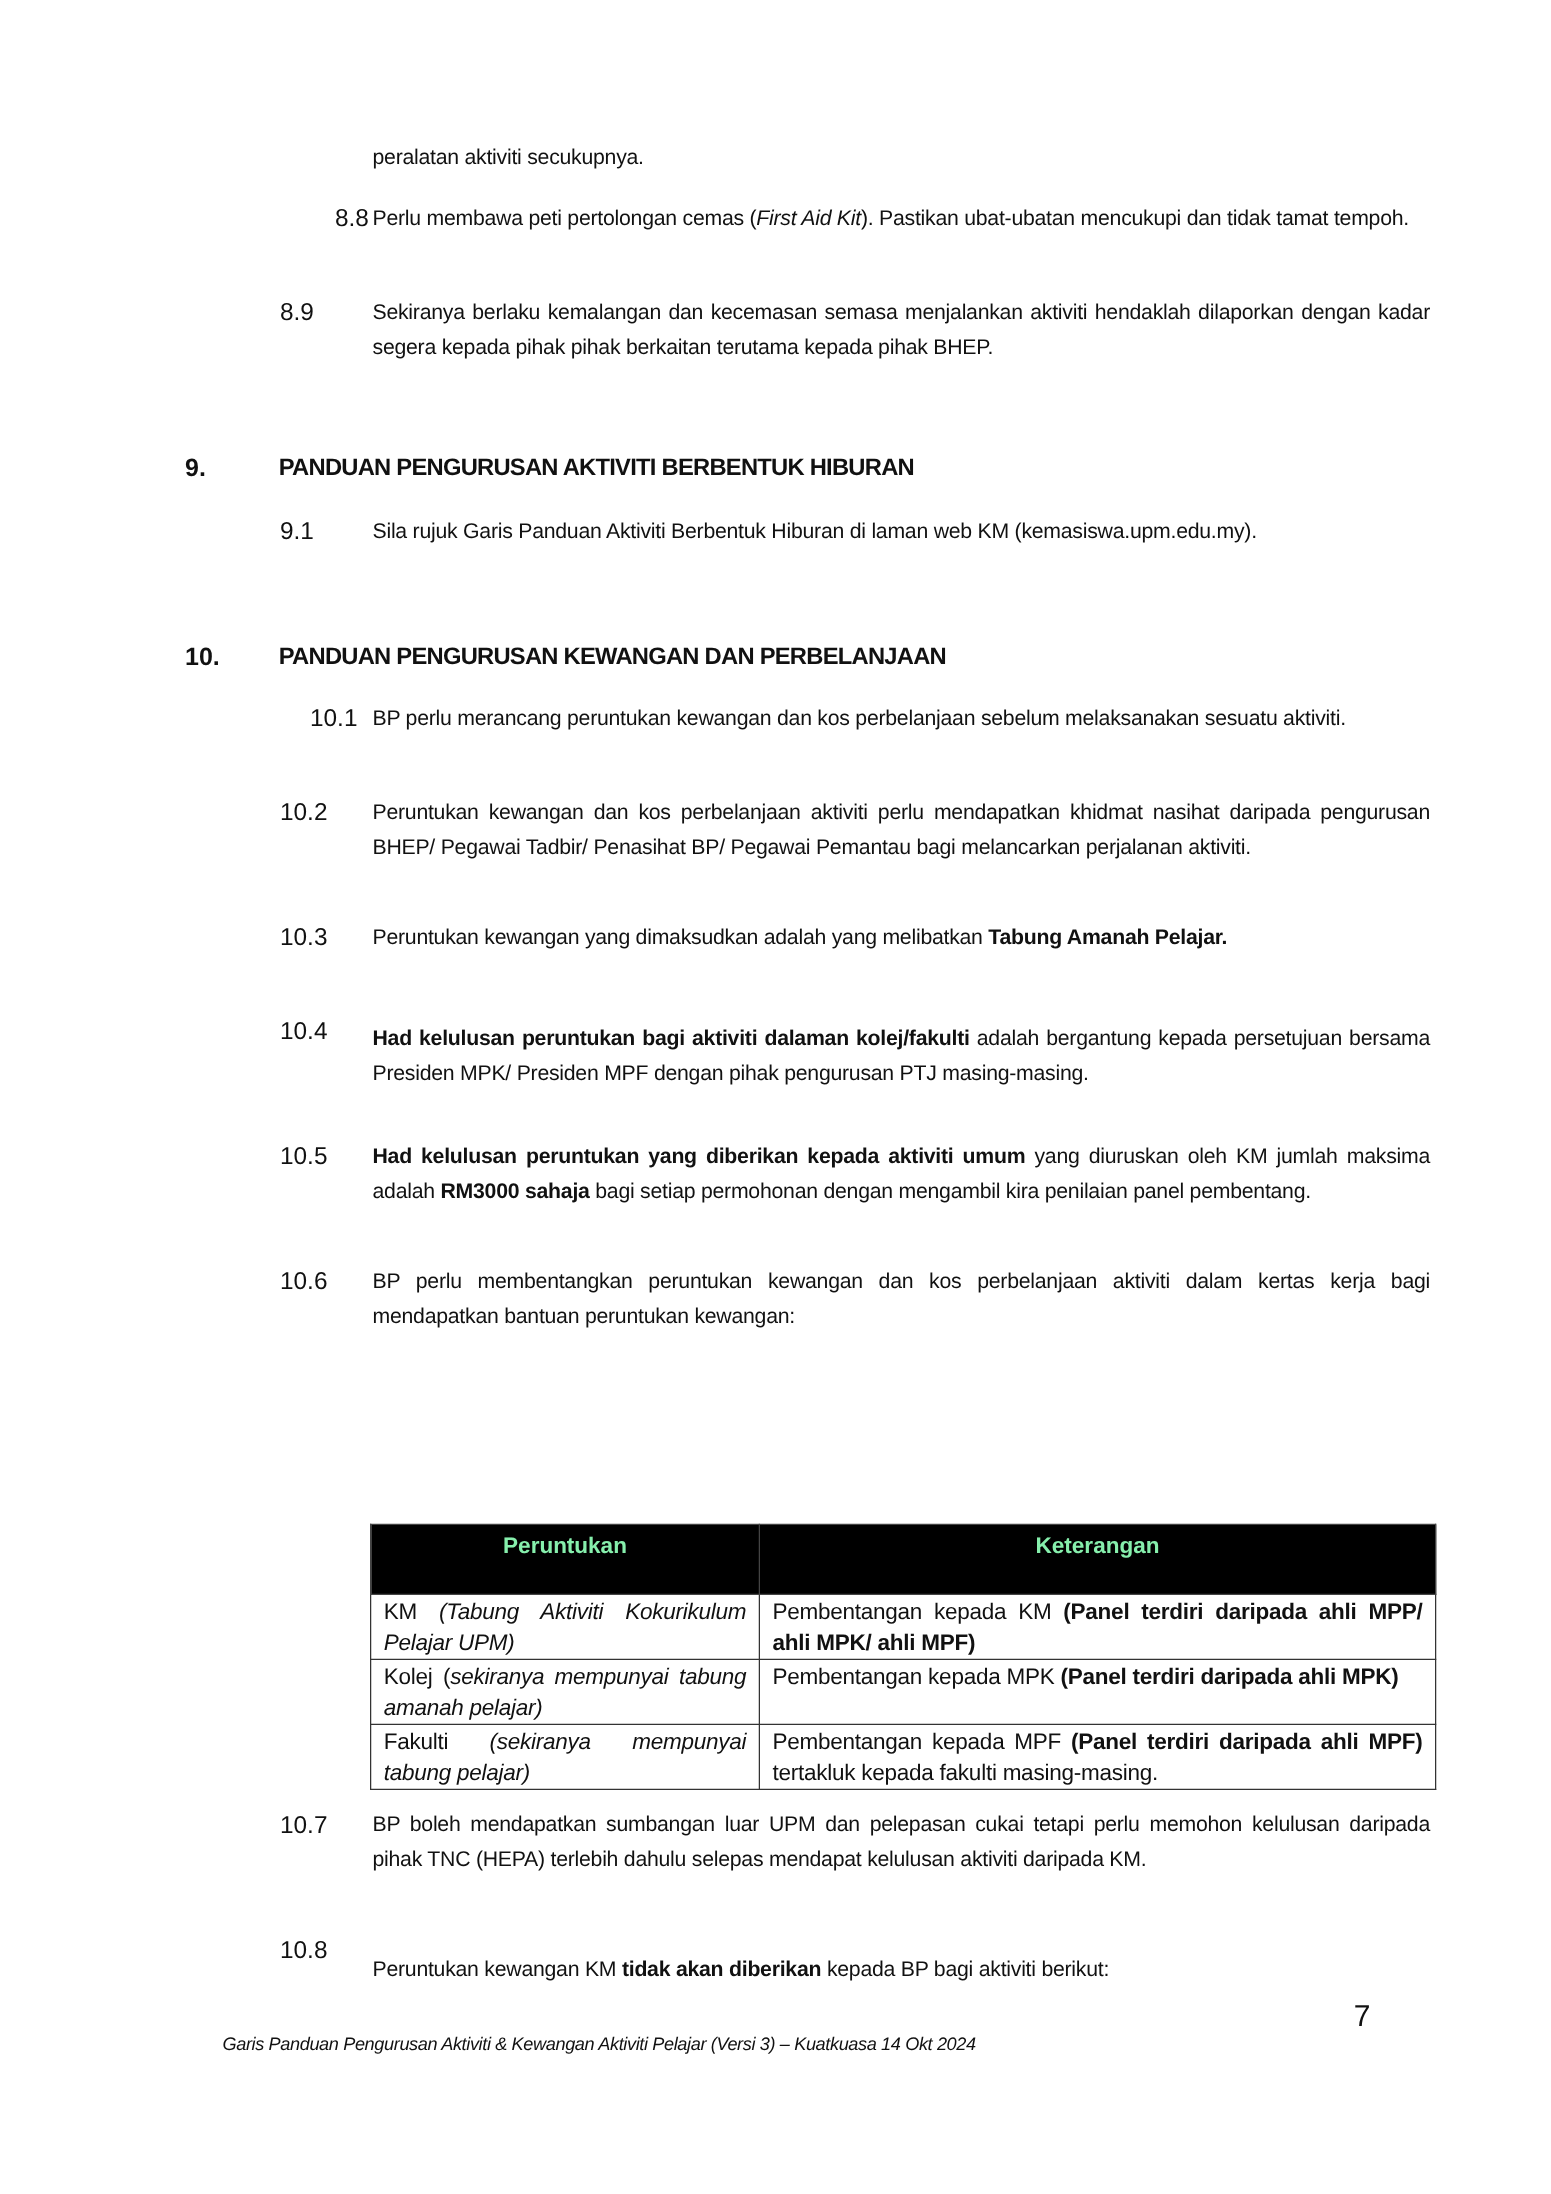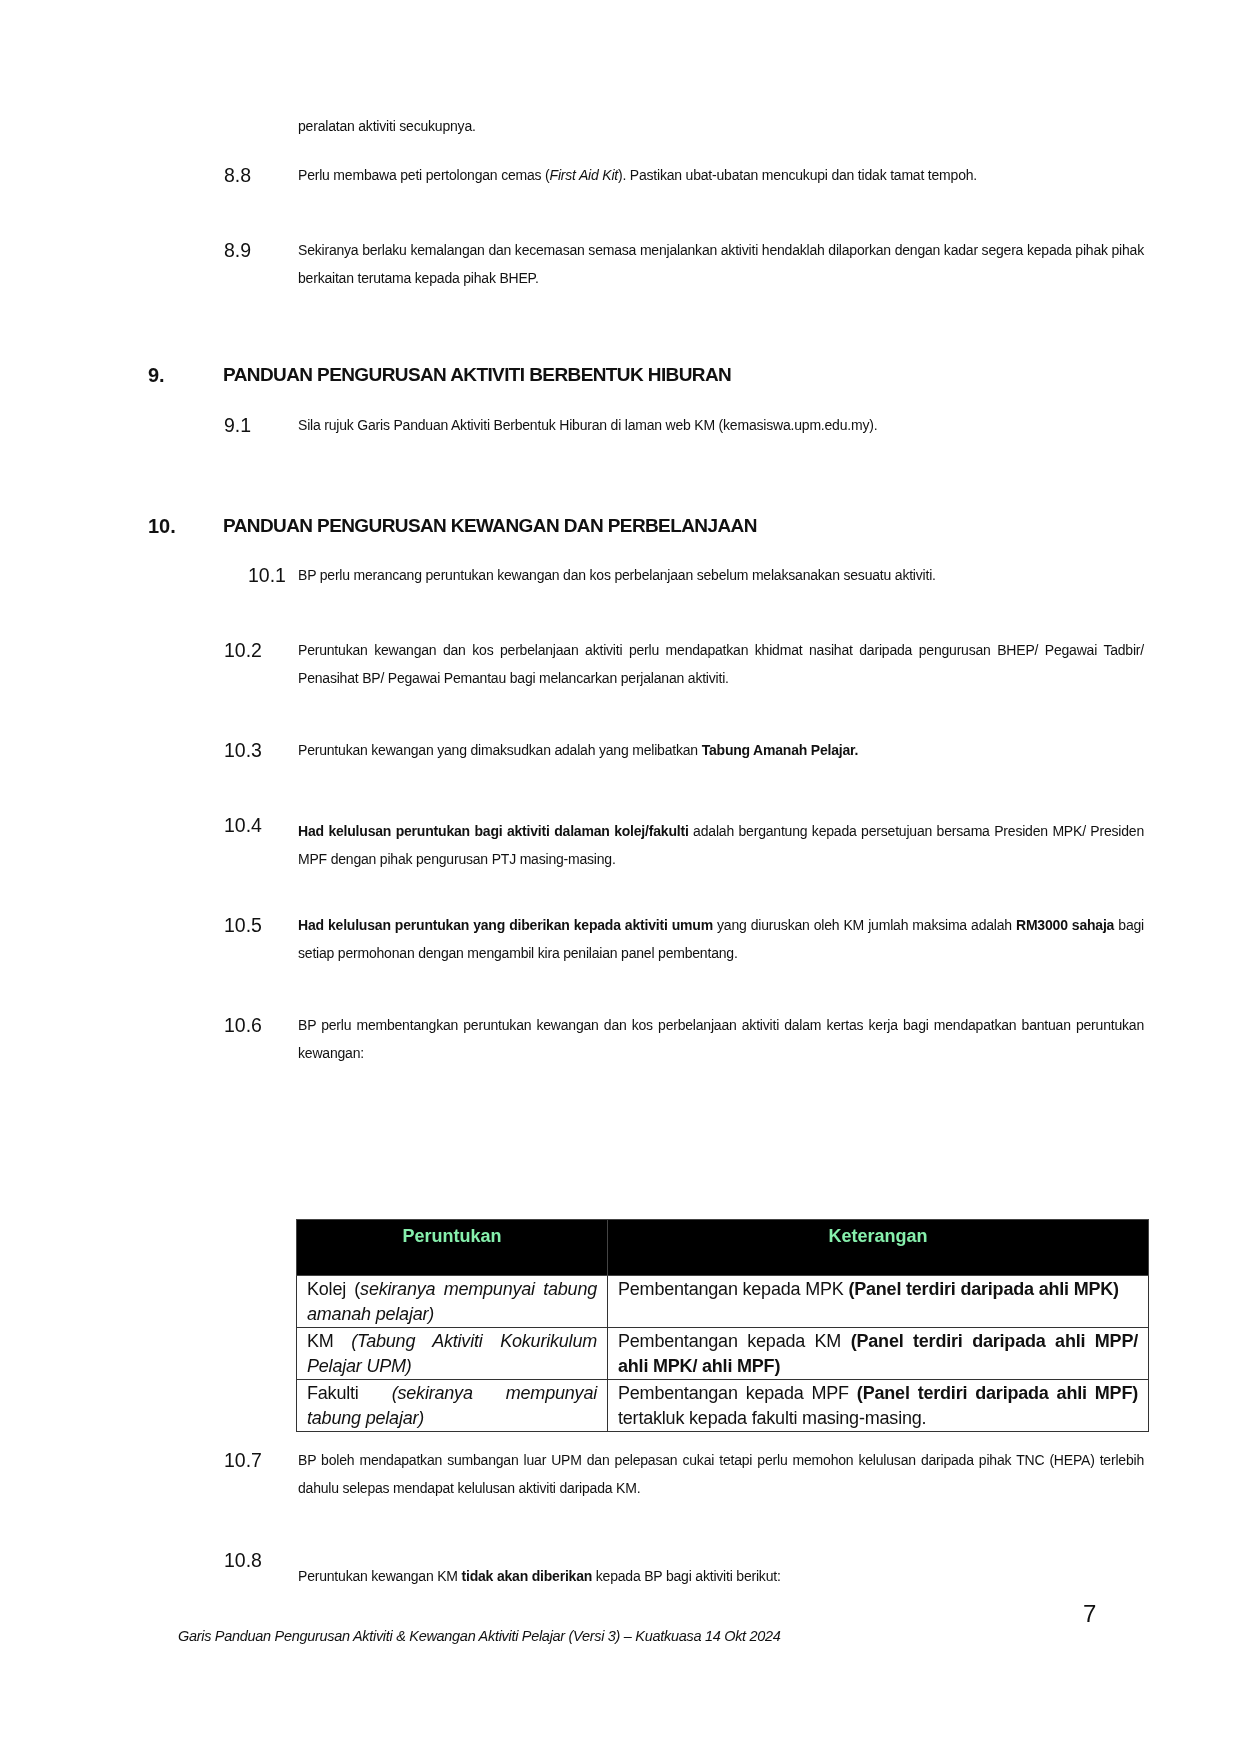--- a/index.html
+++ b/index.html
@@ -3,21 +3,21 @@
 <meta charset="utf-8">
 <style>
   html, body { margin:0; padding:0; background:#ffffff; }
   body {
     width:1241px; height:1755px; position:relative; overflow:hidden;
     font-family:"Liberation Sans", sans-serif; color:#111111;
   }
   .page { position:absolute; left:0; top:0; width:1241px; height:1755px; }
   .para {
     position:absolute; left:298px; width:846px;
-    font-size:14px; line-height:28px; text-align:justify;
+    font-size:17px; line-height:28px; text-align:justify;
     letter-spacing:-0.2px;
   }
   .num {
     position:absolute; left:224px; font-size:19.5px; line-height:28px;
   }
   .sec-num {
     position:absolute; left:148px; font-size:20px; font-weight:bold; line-height:28px;
   }
   .sec-title {
     position:absolute; left:223px; font-size:19px; font-weight:bold; line-height:28px;
@@ -46,21 +46,21 @@
     text-align:center;
   }
 </style>
 </head>
 <body>
 
 <div class="page">
 
   <div class="para" style="top:112px;">peralatan aktiviti secukupnya.</div>
 
-  <div class="num" style="top:161px;">8.8</div>
+  <div class="num" style="top:161px;margin-left:44px;">8.8</div>
   <div class="para rich" style="top:161px;"><span>Perlu membawa peti pertolongan cemas (</span><span class="i">First Aid Kit</span><span>). Pastikan ubat-ubatan mencukupi dan tidak tamat tempoh.</span></div>
 
   <div class="num" style="top:236px;">8.9</div>
   <div class="para rich" style="top:236px;"><span>Sekiranya berlaku kemalangan dan kecemasan semasa menjalankan aktiviti hendaklah dilaporkan dengan kadar segera kepada pihak pihak berkaitan terutama kepada pihak BHEP.</span></div>
 
   <div class="sec-num" style="top:361px;">9.</div>
   <div class="sec-title" style="top:361px;">PANDUAN PENGURUSAN AKTIVITI BERBENTUK HIBURAN</div>
 
   <div class="num" style="top:411px;">9.1</div>
   <div class="para rich" style="top:411px;"><span>Sila rujuk Garis Panduan Aktiviti Berbentuk Hiburan di laman web KM (kemasiswa.upm.edu.my).</span></div>
@@ -88,26 +88,26 @@
 
   <table class="fin">
     <thead>
       <tr>
         <th>Peruntukan</th>
         <th>Keterangan</th>
       </tr>
     </thead>
     <tbody>
       <tr>
+        <td class="c1 rich"><span>KM </span><span class="i">(Tabung Aktiviti Kokurikulum Pelajar UPM)</span></td>
+        <td class="rich"><span>Pembentangan kepada KM </span><span class="b">(Panel terdiri daripada ahli MPP/ ahli MPK/ ahli MPF)</span></td>
+      </tr>
+      <tr>
         <td class="c1 rich"><span>Kolej (</span><span class="i">sekiranya mempunyai tabung amanah pelajar)</span></td>
         <td class="rich"><span>Pembentangan kepada MPK </span><span class="b">(Panel terdiri daripada ahli MPK)</span></td>
-      </tr>
-      <tr>
-        <td class="c1 rich"><span>KM </span><span class="i">(Tabung Aktiviti Kokurikulum Pelajar UPM)</span></td>
-        <td class="rich"><span>Pembentangan kepada KM </span><span class="b">(Panel terdiri daripada ahli MPP/ ahli MPK/ ahli MPF)</span></td>
       </tr>
       <tr>
         <td class="c1 rich"><span>Fakulti </span><span class="i">(sekiranya mempunyai tabung pelajar)</span></td>
         <td class="rich"><span>Pembentangan kepada MPF </span><span class="b">(Panel terdiri daripada ahli MPF)</span><span> tertakluk kepada fakulti masing-masing.</span></td>
       </tr>
     </tbody>
   </table>
 
   <div class="num" style="top:1446px;">10.7</div>
   <div class="para rich" style="top:1446px;"><span>BP boleh mendapatkan sumbangan luar UPM dan pelepasan cukai tetapi perlu memohon kelulusan daripada pihak TNC (HEPA) terlebih dahulu selepas mendapat kelulusan aktiviti daripada KM.</span></div>

